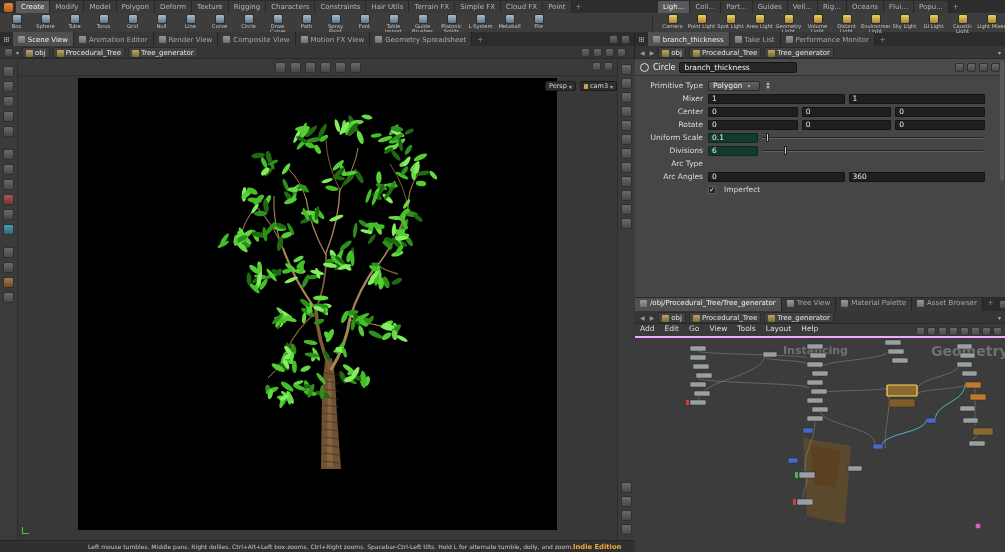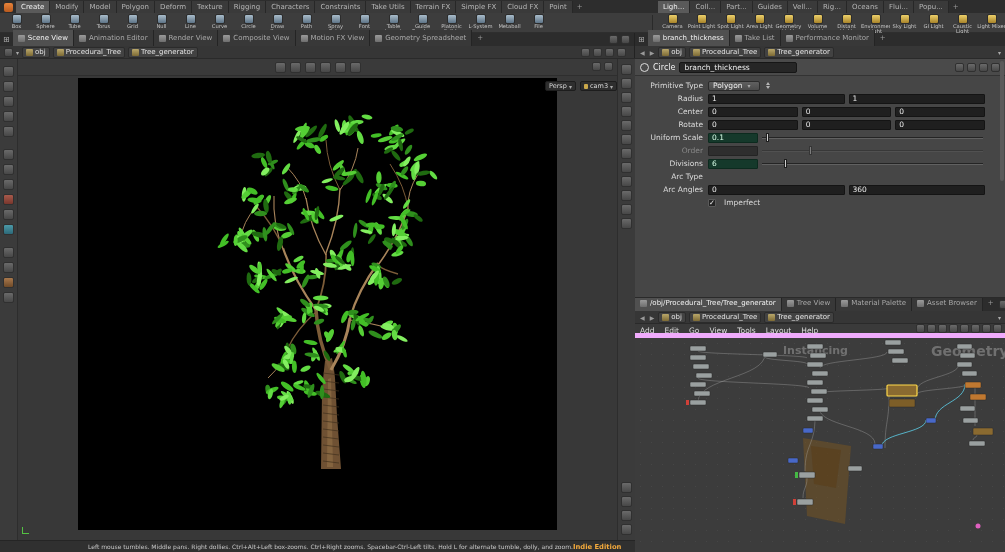--- a/index.html
+++ b/index.html
@@ -3,21 +3,21 @@
 <meta charset="utf-8">
 <style>
   *{box-sizing:border-box;margin:0;padding:0}
   html,body{background:#222}
   body{font-family:"DejaVu Sans","Liberation Sans",sans-serif}
   #app{position:relative;width:1005px;height:552px;background:#3d3d3d;overflow:hidden;color:#ccc;-webkit-user-select:none;user-select:none}
 
   
   .row-shelftabs{position:absolute;left:0;top:0;width:100%;height:13px;background:#2d2d2d;display:flex;align-items:flex-end}
   .logo{width:9px;height:9px;margin:1px 3px 1px 4px;border-radius:2px;background:linear-gradient(#e8833a,#b85a1e);flex:none}
-  .tabgroup{display:flex;align-items:flex-end;height:13px}
+  .tabgroup{display:flex;align-items:center;height:13px}
   #shelf-tabs-right{position:absolute;left:658px;top:0}
   .shelf-tab{font-size:7px;line-height:12px;height:12px;padding:0 5px;background:#3a3a3a;color:#b5b5b5;border-right:1px solid #272727;white-space:nowrap}
   .shelf-tab.active{background:#5a5a5a;color:#f0f0f0}
   .shelf-tab.add{background:transparent;border:none;color:#999;padding:0 4px}
 
   
   .row-shelf{position:absolute;left:0;top:13px;width:100%;height:20px;background:#3d3d3d;border-bottom:1px solid #2e2e2e}
   .shelf-sep{position:absolute;left:652px;top:2px;width:1px;height:16px;background:#2a2a2a}
   #shelf-left{position:absolute;left:2px;top:0;display:flex}
   #shelf-right{position:absolute;left:658px;top:0;display:flex}
@@ -39,21 +39,21 @@
   .corner-icons{display:flex;gap:3px;margin-left:auto;margin-right:4px;align-items:center;height:13px}
   .icon{width:11px;height:11px;border-radius:2px;background:linear-gradient(#6a6a6a,#474747);border:1px solid #303030;flex:none}
   .icon.small{width:9px;height:9px}
   .menu-grid{font-size:8px;color:#aaa;line-height:13px;padding:0 3px}
 
   
   .row-path{position:absolute;left:0;top:46px;width:100%;height:13px;background:#363636;border-bottom:1px solid #2a2a2a;display:flex}
   .pb-section{display:flex;align-items:center;gap:3px;height:12px;padding:0 4px}
   .pb-section.left{width:635px;border-right:1px solid #222}
   .pb-section.right{flex:1}
-  .path-chip{display:flex;align-items:center;gap:2px;height:11px;padding:0 3px;background:#424242;border:1px solid #2b2b2b;border-radius:2px}
+  .path-chip{display:flex;align-items:flex-end;gap:2px;height:11px;padding:0 3px;background:#424242;border:1px solid #2b2b2b;border-radius:2px}
   .chip-icon{width:7px;height:7px;border-radius:1px;background:linear-gradient(#b9a76a,#7d6a34);flex:none}
   .chip-label{font-size:7px;color:#e2e2e2;white-space:nowrap}
   .arrow-btn{font-size:6px;color:#9a9a9a;padding:0 1px}
   .dd-caret{font-size:6px;color:#aaa}
 
   
   #left-toolbar{position:absolute;left:0;top:59px;width:18px;height:481px;background:#3b3b3b;border-right:1px solid #2d2d2d;display:flex;flex-direction:column;align-items:center;padding-top:7px}
   #left-toolbar .group{display:flex;flex-direction:column;gap:4px;align-items:center}
   #left-toolbar .gap{height:12px}
   .icon[data-name="paint-tool-icon"]{background:linear-gradient(#a85a4c,#78362c)}
@@ -100,21 +100,21 @@
   .prow.disabled .pfield{background:#2e2e2e;border-color:#242424}
   .prow.disabled .pslider{opacity:.4}
   .pcheck{width:8px;height:8px;background:#242424;border:1px solid #5a5a5a;color:#e8e8e8;font-size:7px;line-height:7px;text-align:center;border-radius:1px}
   .pcheck-label{font-size:7.5px;color:#dcdcdc;margin-left:4px}
   #param-scrollbar{position:absolute;right:1px;top:2px;width:4px;height:120px;background:#5a5a5a;border-radius:2px}
 
   
   #network-pane{flex:1;display:flex;flex-direction:column;min-height:0}
   #net-tabs{height:13px;background:#2c2c2c;display:flex;align-items:flex-end}
   #net-path{height:13px;background:#363636;border-bottom:1px solid #2a2a2a;display:flex;align-items:center;gap:3px;padding:0 4px}
-  #net-menu{height:14px;background:#3a3a3a;border-bottom:5px solid #f0abfc;display:flex;align-items:flex-start}
+  #net-menu{height:14px;background:#3a3a3a;border-bottom:2px solid #f0abfc;display:flex;align-items:flex-end}
   .menu-item{font-size:7.5px;color:#dedede;padding:0 5px;line-height:14px}
   #net-toolbar-icons{display:flex;gap:2px;margin-left:auto;margin-right:3px}
   #net-toolbar-icons .icon{width:9px;height:9px}
   #net-canvas{position:relative;flex:1;background:#3c3c3c;background-image:radial-gradient(circle,rgba(255,255,255,.05) .5px,transparent .6px);background-size:11px 11px;overflow:hidden}
   #net-svg{position:absolute;left:0;top:0}
 
   
   #statusbar{position:absolute;left:0;top:540px;width:635px;height:12px;background:#303030;border-top:1px solid #252525;display:flex;align-items:center}
   #status-help{font-size:6px;color:#c8c8c8;margin-left:88px;white-space:nowrap}
   #edition{margin-left:auto;margin-right:16px;font-size:6.8px;font-weight:bold;color:#f2a93c;white-space:nowrap}
@@ -129,21 +129,21 @@
     <div id="shelf-tabs-left" class="tabgroup" data-name="shelf-tabs-left">
         <div class="shelf-tab active" data-name="shelf-tab-create">Create</div>
         <div class="shelf-tab" data-name="shelf-tab-modify">Modify</div>
         <div class="shelf-tab" data-name="shelf-tab-model">Model</div>
         <div class="shelf-tab" data-name="shelf-tab-polygon">Polygon</div>
         <div class="shelf-tab" data-name="shelf-tab-deform">Deform</div>
         <div class="shelf-tab" data-name="shelf-tab-texture">Texture</div>
         <div class="shelf-tab" data-name="shelf-tab-rigging">Rigging</div>
         <div class="shelf-tab" data-name="shelf-tab-characters">Characters</div>
         <div class="shelf-tab" data-name="shelf-tab-constraints">Constraints</div>
-        <div class="shelf-tab" data-name="shelf-tab-hair-utils">Take Utils</div>
+        <div class="shelf-tab" data-name="shelf-tab-hair-utils">Hair Utils</div>
         <div class="shelf-tab" data-name="shelf-tab-terrain-fx">Terrain FX</div>
         <div class="shelf-tab" data-name="shelf-tab-simple-fx">Simple FX</div>
         <div class="shelf-tab" data-name="shelf-tab-cloud-fx">Cloud FX</div>
         <div class="shelf-tab" data-name="shelf-tab-volume">Point</div>
         <div class="shelf-tab add" data-name="new-shelf-tab-button">+</div>
       </div>
     <div id="shelf-tabs-right" class="tabgroup" data-name="shelf-tabs-right">
         <div class="shelf-tab active" data-name="shelf-tab-ligh">Ligh...</div>
         <div class="shelf-tab" data-name="shelf-tab-coll">Coll...</div>
         <div class="shelf-tab" data-name="shelf-tab-part">Part...</div>
@@ -833,21 +833,21 @@
                 <span data-name="dropdown-value">Polygon</span>
                 <span class="dd-caret" data-name="chevron-down-icon">▾</span>
               </div>
               <div class="spinner" data-name="value-spinner">
                 <i class="up"></i>
                 <i class="dn"></i>
               </div>
             </div>
           </div>
           <div class="prow" data-name="param-row-radius">
-            <span class="plabel" data-name="param-label">Radius</span>
+            <span class="plabel" data-name="param-label">Mixer</span>
             <div class="pcontent">
               <div class="pfield w2" data-name="param-field-radius-0">1</div>
               <div class="pfield w2" data-name="param-field-radius-1">1</div>
             </div>
           </div>
           <div class="prow" data-name="param-row-center">
             <span class="plabel" data-name="param-label">Center</span>
             <div class="pcontent">
               <div class="pfield w3" data-name="param-field-center-0">0</div>
               <div class="pfield w3" data-name="param-field-center-1">0</div>
@@ -861,29 +861,20 @@
               <div class="pfield w3" data-name="param-field-rotate-1">0</div>
               <div class="pfield w3" data-name="param-field-rotate-2">0</div>
             </div>
           </div>
           <div class="prow" data-name="param-row-uniform-scale">
             <span class="plabel" data-name="param-label">Uniform Scale</span>
             <div class="pcontent">
               <div class="pfield small changed" data-name="param-field-uniform-scale">0.1</div>
               <div class="pslider" data-name="param-slider-uniform-scale">
                 <div class="phandle" data-name="slider-handle" style="left: calc(2%);"></div>
-              </div>
-            </div>
-          </div>
-          <div class="prow disabled" data-name="param-row-order">
-            <span class="plabel" data-name="param-label">Order</span>
-            <div class="pcontent">
-              <div class="pfield small" data-name="param-field-order"></div>
-              <div class="pslider" data-name="param-slider-order">
-                <div class="phandle" data-name="slider-handle" style="left: calc(21%);"></div>
               </div>
             </div>
           </div>
           <div class="prow" data-name="param-row-divisions">
             <span class="plabel" data-name="param-label">Divisions</span>
             <div class="pcontent">
               <div class="pfield small changed" data-name="param-field-divisions">6</div>
               <div class="pslider" data-name="param-slider-divisions">
                 <div class="phandle" data-name="slider-handle" style="left: calc(10%);"></div>
               </div>

